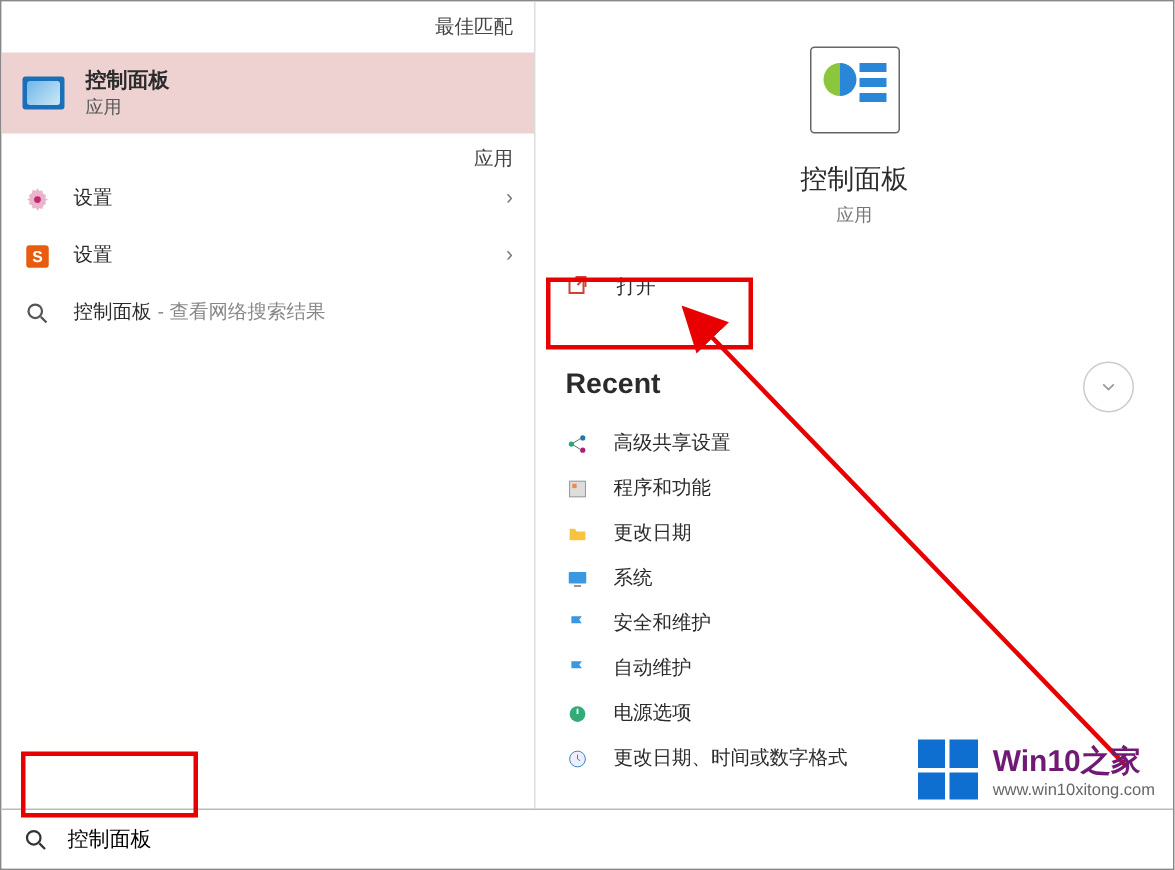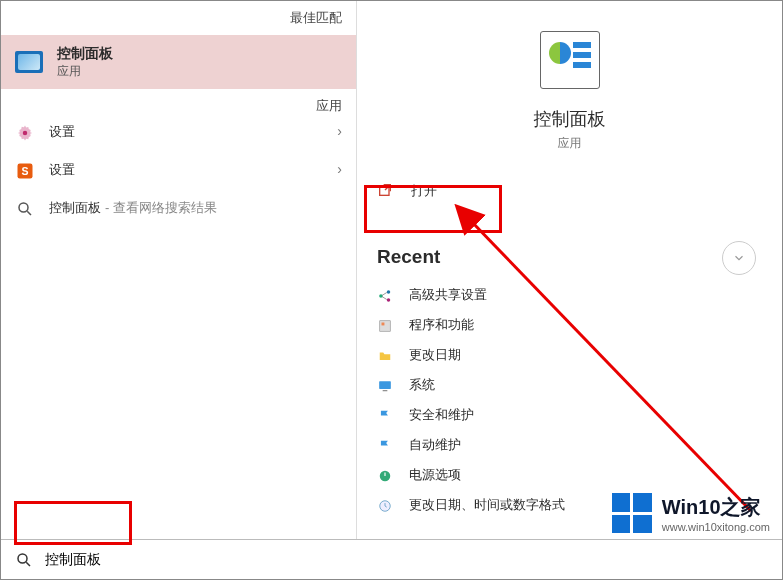--- a/index.html
+++ b/index.html
@@ -108,21 +108,21 @@
   .logo-blk {
     position:absolute; right:12px; bottom:46px;
     display:flex; align-items:center; gap:10px;
     background: rgba(255,255,255,0.0);
   }
   .logo-blk .win {
     width:40px; height:40px;
     display:grid; grid-template-columns:1fr 1fr; grid-template-rows:1fr 1fr; gap:3px;
   }
   .logo-blk .win div { background:#0f6fd1; }
-  .logo-txt .t1 { font-size:20px; font-weight:700; color:#0f172a; }
+  .logo-txt .t1 { font-size:20px; font-weight:700; color:#701a75; }
   .logo-txt .t2 { font-size:11px; color:#666; }
 </style>
 </head>
 <body>
 
 <div class="left-pane">
   <div class="section-header">最佳匹配</div>
 
   <div class="best-match-row">
     <div class="tile"></div>

